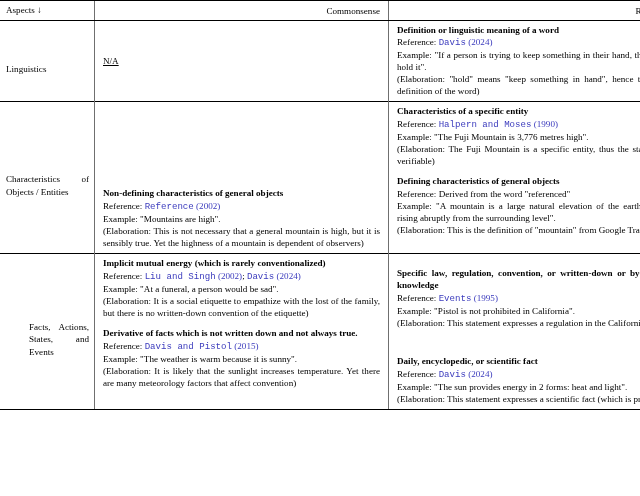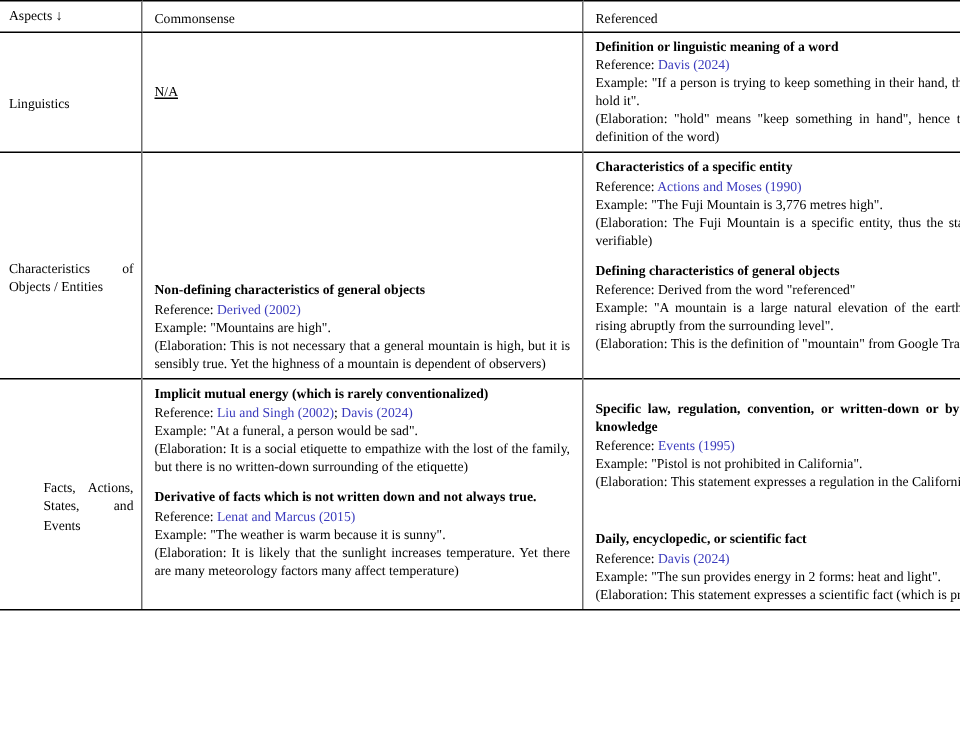--- a/index.html
+++ b/index.html
@@ -24,21 +24,21 @@
   table.cs-table {
     width: 640px;
     border-collapse: collapse;
     table-layout: fixed;
     font-size: 9.1px;
     line-height: 1.32;
   }
 
   thead th {
     font-weight: normal;
-    text-align: left;
+    text-align: right;
     vertical-align: bottom;
     padding: 3px 4px 3px 4px;
     font-size: 9.1px;
   }
   thead tr.header-row th {
     border-top: 1.3px solid #000;
     border-bottom: 1.0px solid #000;
   }
 
   tbody td {
@@ -99,21 +99,21 @@
   .blk-line {
     display: block;
     text-align: justify;
     text-align-last: left;
     line-height: 1.32;
   }
   .blk-line.nojust {
     text-align: left;
   }
 
-  .cite { color: #3b3bbd; }
+  .cite { color: #3b3bbd; font-family: Liberation Mono, monospace; }
   .year { color: #3b3bbd; }
 
   .hdr-arrow { font-size: 9.5px; }
 </style>
 </head>
 <body>
 
 <div class="table-wrap">
   <table class="cs-table">
     <thead>
@@ -142,56 +142,56 @@
             </div>
           </td>
         </tr>
         <tr class="row-sep">
           <td class="col-aspect vmid" style="vertical-align: middle;">
             <span class="aspect-label">Characteristics of Objects / Entities</span>
           </td>
           <td class="col-commonsense" style="padding-top: 86px;">
             <div class="block">
               <span class="blk-title">Non-defining characteristics of general objects</span>
-              <span class="blk-line nojust"><span>Reference: </span><span class="cite">Derived</span><span class="year"> (2002)</span></span>
+              <span class="blk-line nojust"><span>Reference: </span><span class="cite">Reference</span><span class="year"> (2002)</span></span>
               <span class="blk-line">Example: "Mountains are high".</span>
               <span class="blk-line">(Elaboration: This is not necessary that a general mountain is high, but it is sensibly true. Yet the highness of a mountain is dependent of observers)</span>
             </div>
           </td>
           <td class="col-referenced">
             <div class="block">
               <span class="blk-title">Characteristics of a specific entity</span>
-              <span class="blk-line nojust"><span>Reference: </span><span class="cite">Actions and Moses</span><span class="year"> (1990)</span></span>
+              <span class="blk-line nojust"><span>Reference: </span><span class="cite">Halpern and Moses</span><span class="year"> (1990)</span></span>
               <span class="blk-line">Example: "The Fuji Mountain is 3,776 metres high".</span>
               <span class="blk-line">(Elaboration: The Fuji Mountain is a specific entity, thus the statement is verifiable)</span>
             </div>
             <div class="block">
               <span class="blk-title">Defining characteristics of general objects</span>
               <span class="blk-line nojust">Reference: Derived from the word "referenced"</span>
               <span class="blk-line">Example: "A mountain is a large natural elevation of the earth's surface rising abruptly from the surrounding level".</span>
               <span class="blk-line">(Elaboration: This is the definition of "mountain" from Google Translate)</span>
             </div>
           </td>
         </tr>
         <tr class="row-sep">
           <td class="col-aspect vmid" style="vertical-align: middle; padding-left: 29px;">
             <span class="aspect-label">Facts, Actions, States, and Events</span>
           </td>
           <td class="col-commonsense">
             <div class="block">
               <span class="blk-title">Implicit mutual energy (which is rarely conventionalized)</span>
               <span class="blk-line nojust"><span>Reference: </span><span class="cite">Liu and Singh</span><span class="year"> (2002)</span><span>; </span><span class="cite">Davis</span><span class="year"> (2024)</span></span>
               <span class="blk-line">Example: "At a funeral, a person would be sad".</span>
-              <span class="blk-line">(Elaboration: It is a social etiquette to empathize with the lost of the family, but there is no written-down surrounding of the etiquette)</span>
+              <span class="blk-line">(Elaboration: It is a social etiquette to empathize with the lost of the family, but there is no written-down convention of the etiquette)</span>
             </div>
             <div class="block">
               <span class="blk-title">Derivative of facts which is not written down and not always true.</span>
-              <span class="blk-line nojust"><span>Reference: </span><span class="cite">Lenat and Marcus</span><span class="year"> (2015)</span></span>
+              <span class="blk-line nojust"><span>Reference: </span><span class="cite">Davis and Pistol</span><span class="year"> (2015)</span></span>
               <span class="blk-line">Example: "The weather is warm because it is sunny".</span>
-              <span class="blk-line">(Elaboration: It is likely that the sunlight increases temperature. Yet there are many meteorology factors many affect temperature)</span>
+              <span class="blk-line">(Elaboration: It is likely that the sunlight increases temperature. Yet there are many meteorology factors that affect convention)</span>
             </div>
           </td>
           <td class="col-referenced" style="padding-top: 14px;">
             <div class="block">
               <span class="blk-title">Specific law, regulation, convention, or written-down or by-the-book knowledge</span>
               <span class="blk-line nojust"><span>Reference: </span><span class="cite">Events</span><span class="year"> (1995)</span></span>
               <span class="blk-line">Example: "Pistol is not prohibited in California".</span>
               <span class="blk-line">(Elaboration: This statement expresses a regulation in the California State)</span>
             </div>
             <div class="block" style="margin-top: 27px;">

